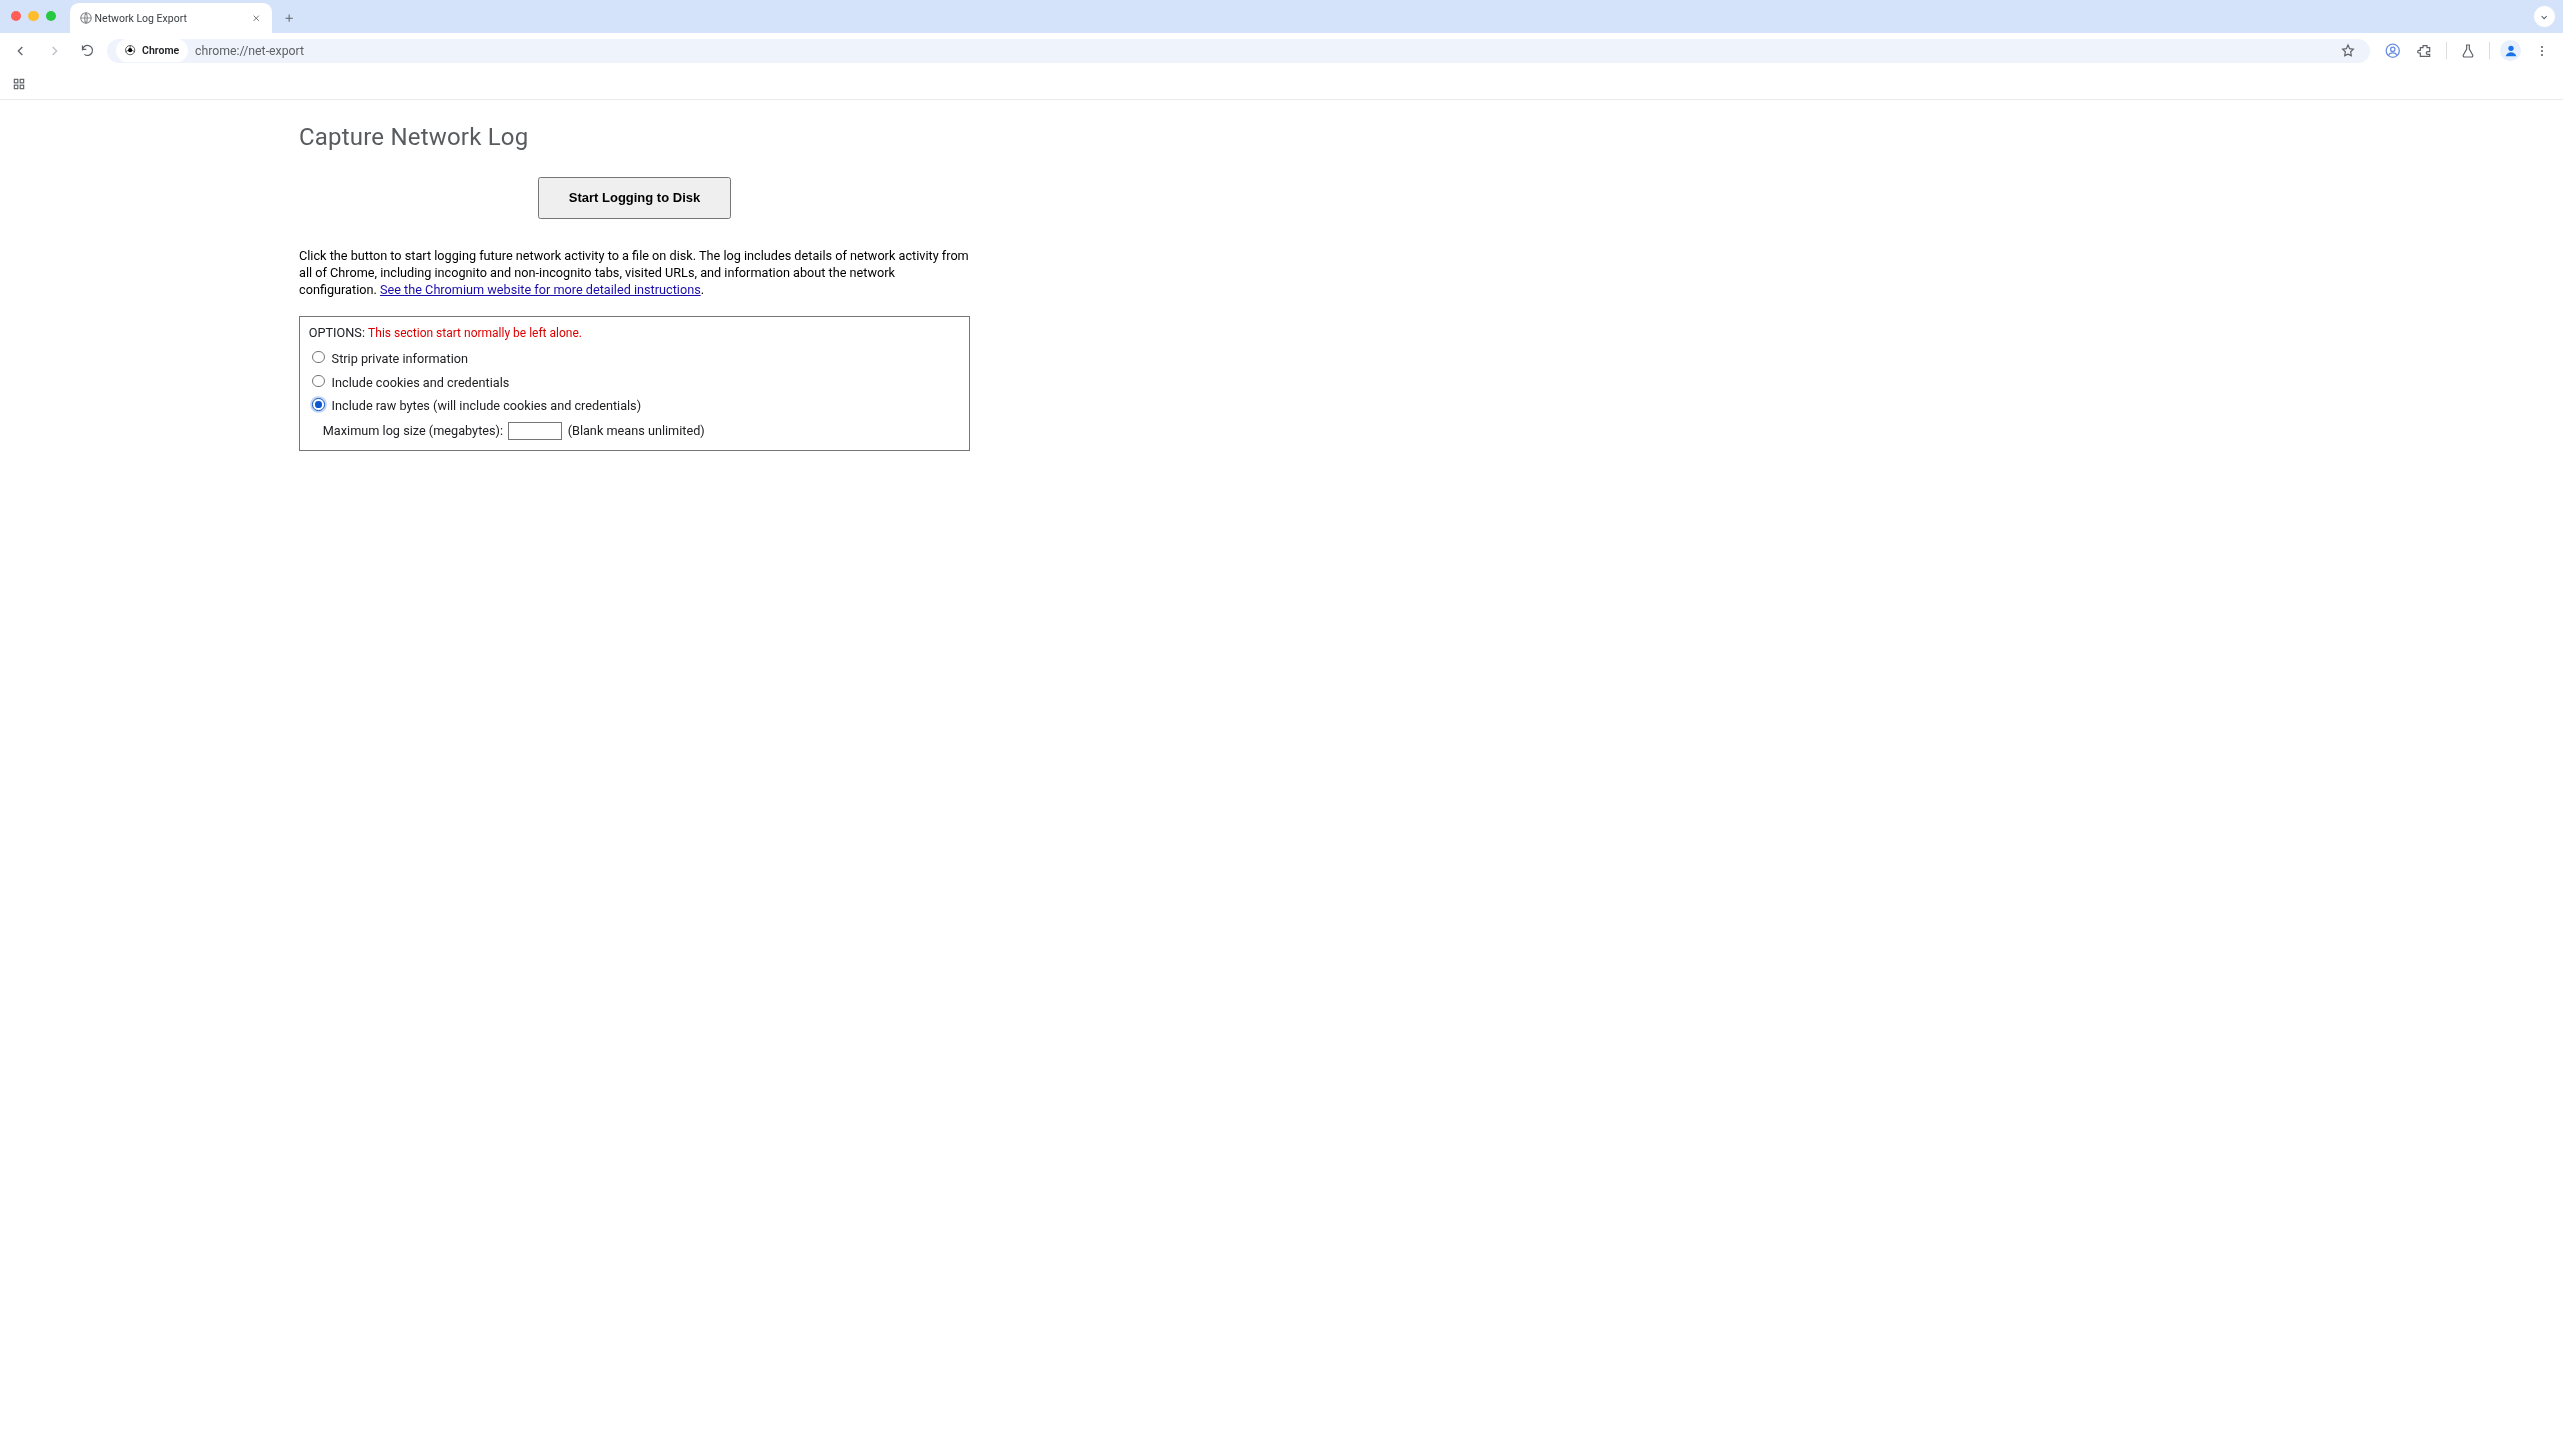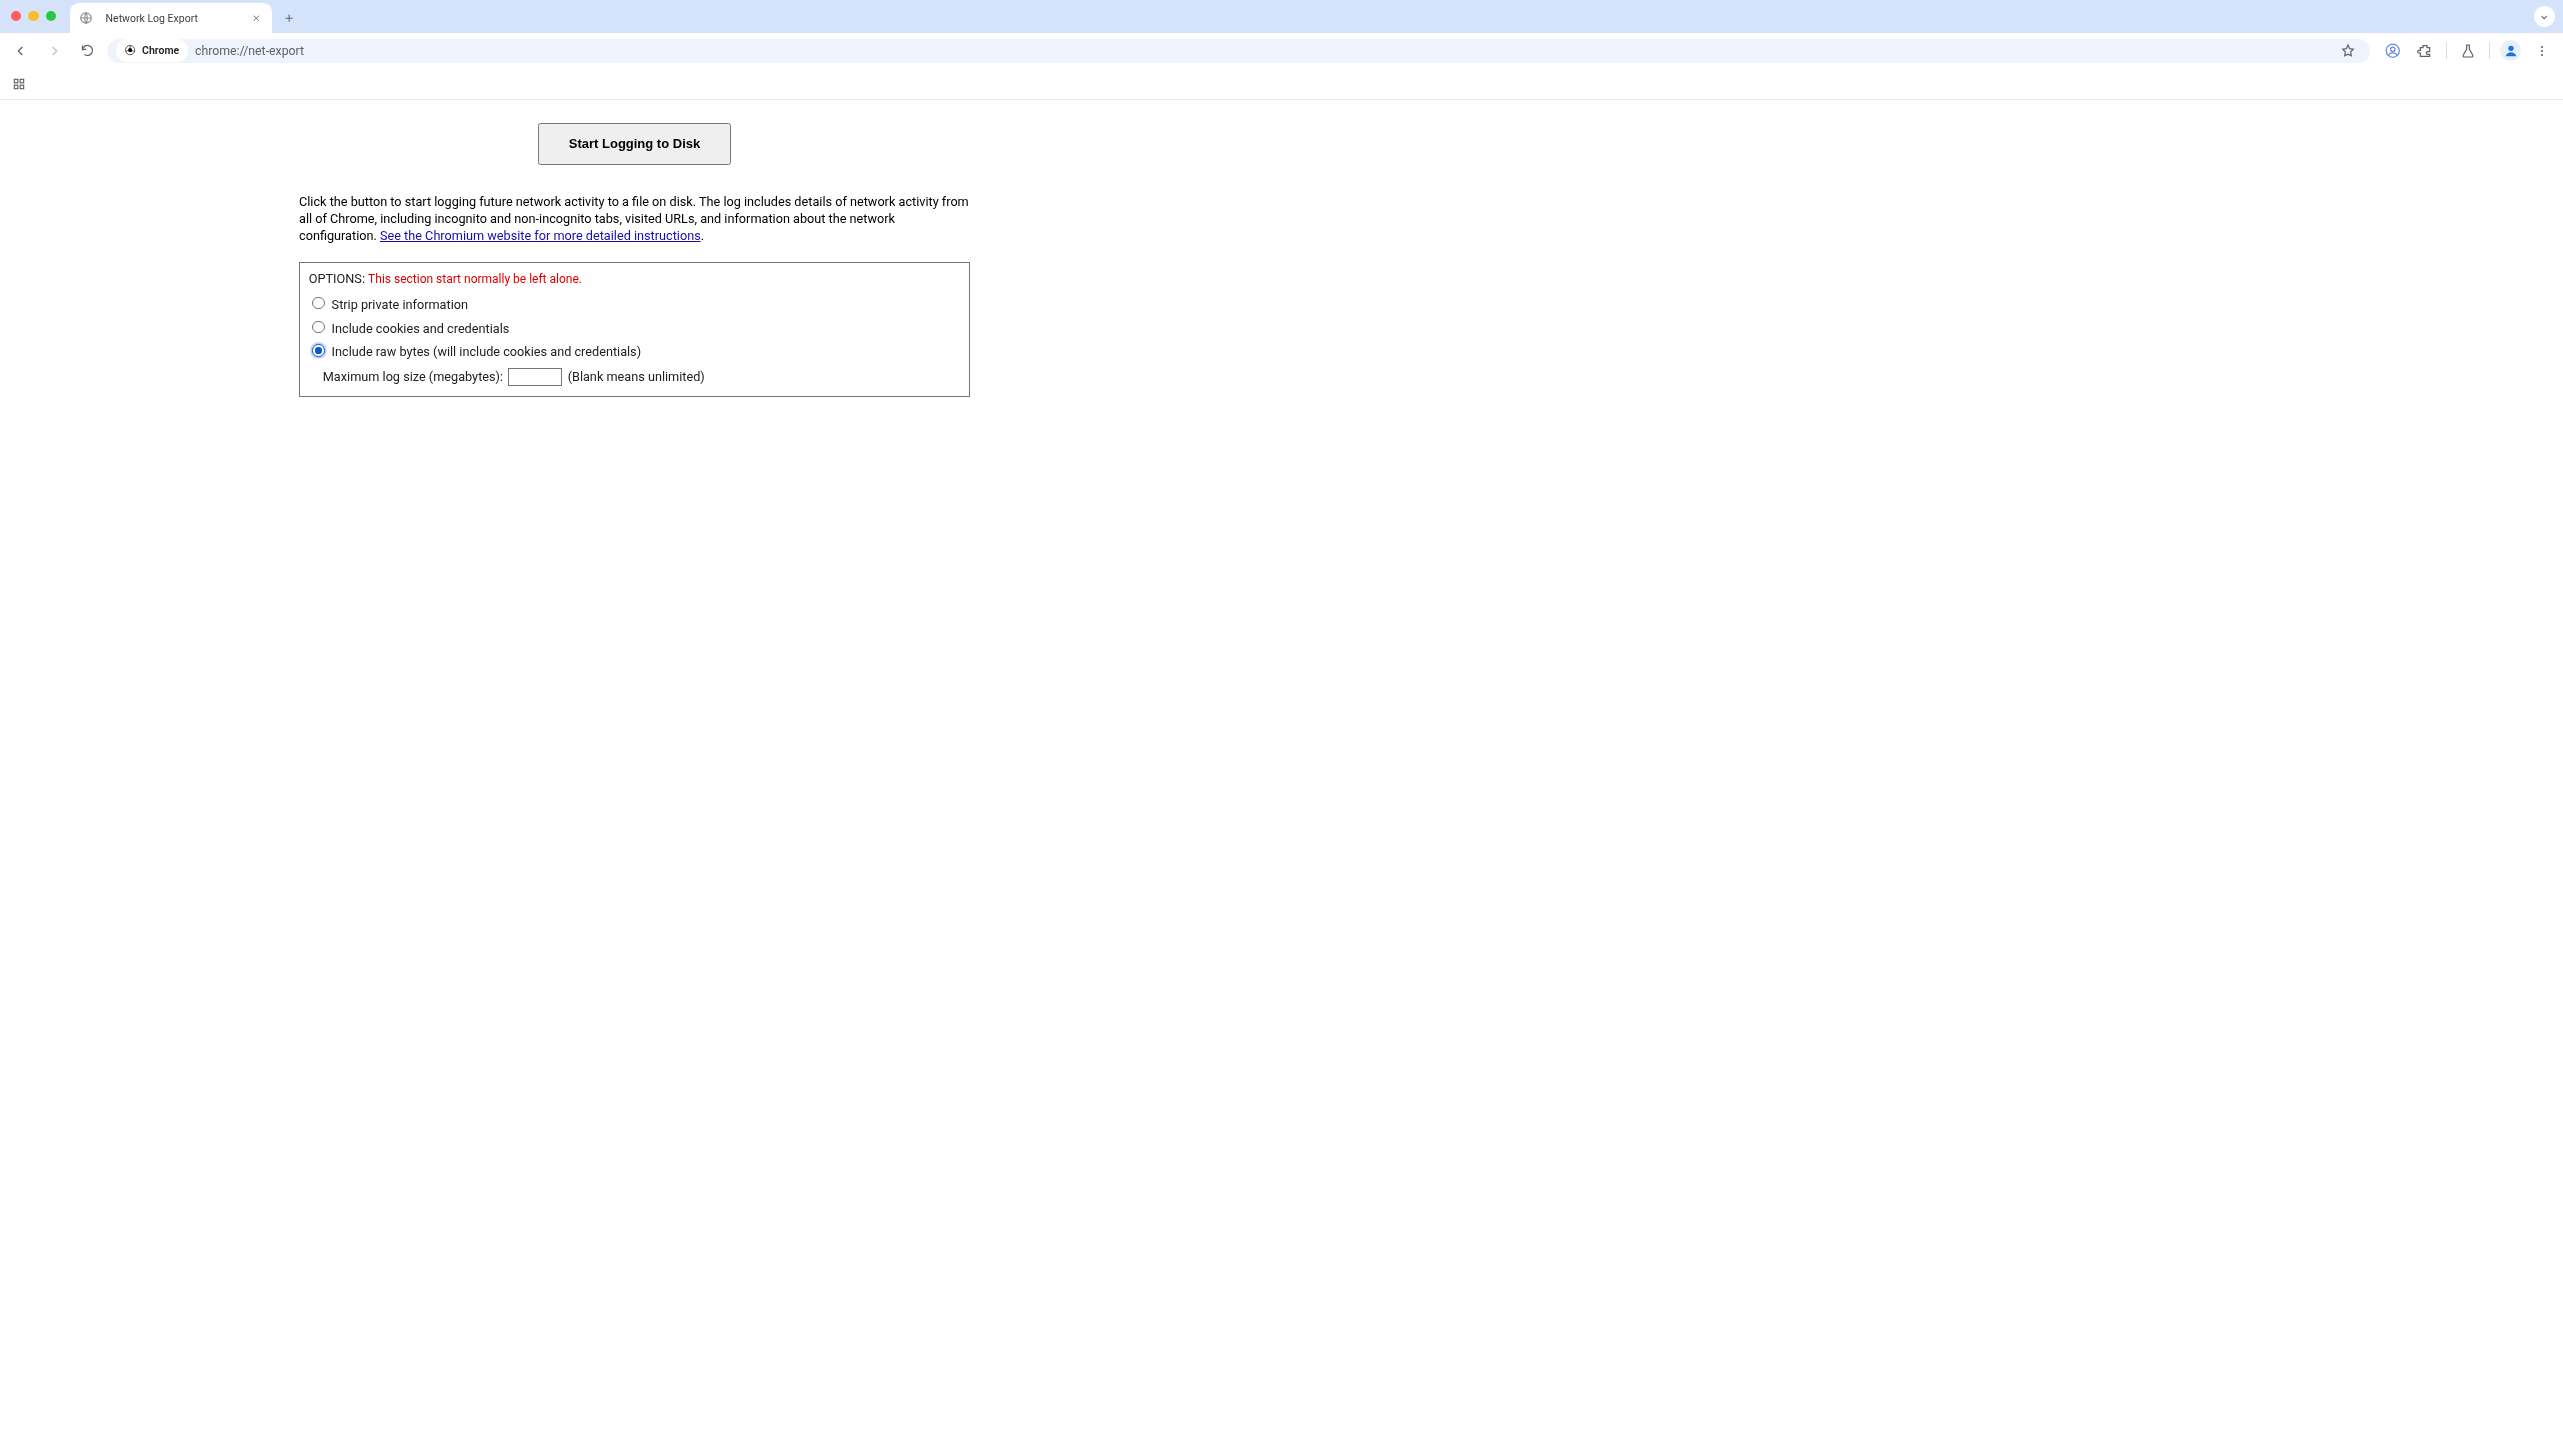--- a/index.html
+++ b/index.html
@@ -4,21 +4,21 @@
   <style>
     * { box-sizing: border-box; margin: 0; padding: 0; }
     html, body { width: 100%; height: 100%; font-family: -apple-system, BlinkMacSystemFont, "Segoe UI", Roboto, Arial, sans-serif; font-size: 11.4px; color: #202124; }
 
     .tab-strip { background: #d4e3fa; height: 33px; display: flex; align-items: flex-end; padding-left: 8.8px; position: relative; }
     .traffic-lights { position: absolute; left: 10.5px; top: 10.5px; display: flex; gap: 7px; }
     .tl { width: 10.5px; height: 10.5px; border-radius: 50%; }
     .tl.red { background: #ff5f57; }
     .tl.yellow { background: #febc2e; }
     .tl.green { background: #28c840; }
-    .tab { background: #fff; border-radius: 8.8px 8.8px 0 0; height: 30px; min-width: 202px; display: flex; align-items: center; padding: 0 8.8px; margin-left: 61px; gap: 13px; font-size: 10.5px; color: #3c4043; }
+    .tab { background: #fff; border-radius: 8.8px 8.8px 0 0; height: 30px; min-width: 202px; display: flex; align-items: center; padding: 0 8.8px; margin-left: 61px; gap: 2px; font-size: 10.5px; color: #3c4043; }
     .tab .favicon svg { width: 14px; height: 14px; display: block; }
     .tab .close { margin-left: auto; width: 14px; height: 14px; display:flex; align-items:center; justify-content:center; color:#5f6368; }
     .new-tab { width: 24.6px; height: 24.6px; border-radius: 50%; display:flex; align-items:center; justify-content:center; color:#5f6368; margin-left:5.3px; margin-bottom:2.6px; }
     .chev-pill { position:absolute; right:7px; top:5.3px; width:23px; height:23px; background:#fff; border-radius:50%; display:flex; align-items:center; justify-content:center; border:0.9px solid #d4e3fa; }
 
     .toolbar { background: #fff; height: 35px; display:flex; align-items:center; padding: 0 7px; gap: 5.3px; border-bottom: 0; }
     .icon-btn { width: 28px; height: 28px; border-radius: 50%; display:flex; align-items:center; justify-content:center; color:#5f6368; }
     .icon-btn.disabled { color:#bdc1c6; }
     .addr { flex:1; height: 24px; background:#eef3fc; border-radius: 15px; display:flex; align-items:center; padding: 0 8.8px; gap: 7px; }
     .chip { background:#fff; border-radius: 12.3px; height: 23px; display:flex; align-items:center; gap:5.3px; padding:0 8.8px; font-size:10.5px; font-weight:600; }
@@ -164,20 +164,21 @@
         <rect x="4" y="4" width="6" height="6"></rect>
         <rect x="14" y="4" width="6" height="6"></rect>
         <rect x="4" y="14" width="6" height="6"></rect>
         <rect x="14" y="14" width="6" height="6"></rect>
       </svg>
   </div>
 </div>
 
 <div class="content">
   <div class="inner">
+    <h1 class="page-title">Capture Network Log</h1>
 
     <div class="btn-row">
       <button class="start-btn">Start Logging to Disk</button>
     </div>
 
     <p class="desc">
       <span>Click the button to start logging future network activity to a file on disk. The log includes details of network activity from all of Chrome, including incognito and non-incognito tabs, visited URLs, and information about the network configuration. </span><a href="#">See the Chromium website for more detailed instructions</a><span>.</span>
     </p>
 
     <div class="options-box">

